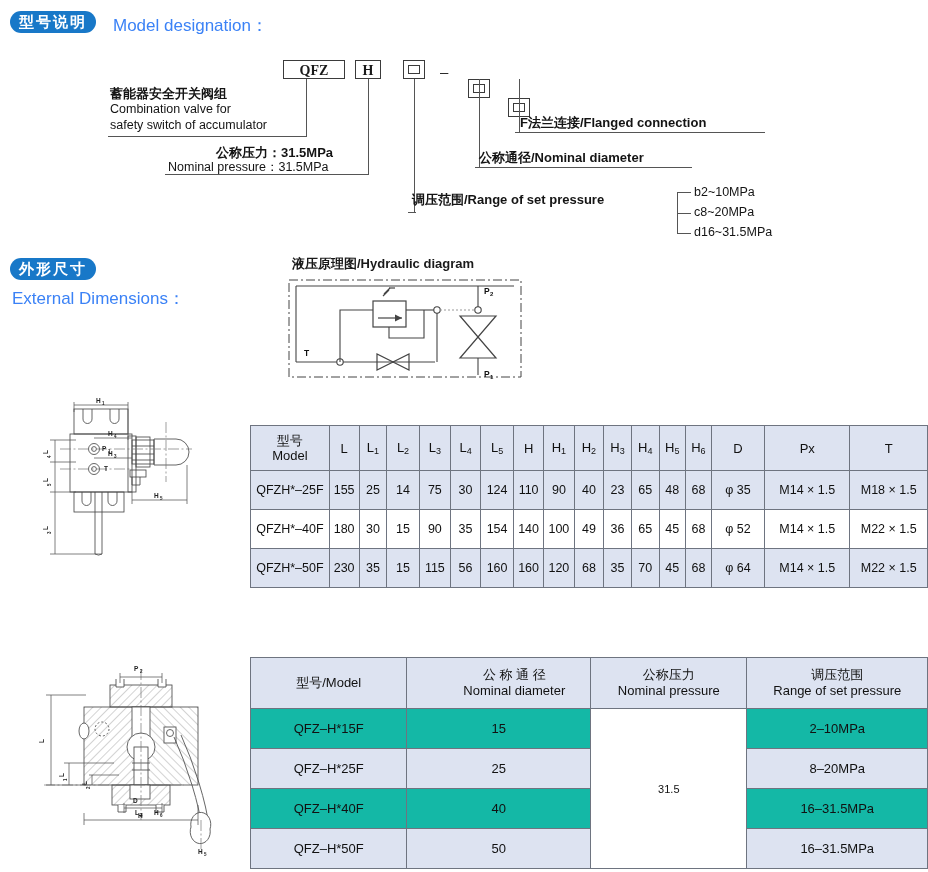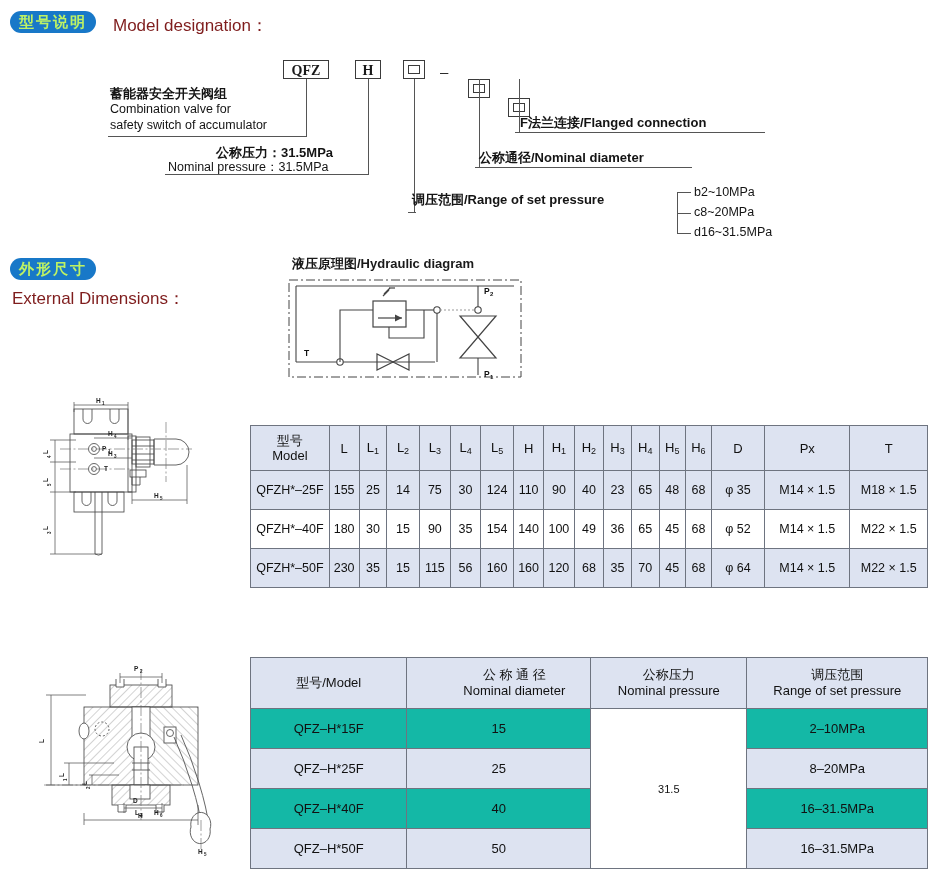--- a/index.html
+++ b/index.html
@@ -13,33 +13,33 @@
     position: relative;
     font-family: "Liberation Sans", sans-serif;
     color: #1a1a1a;
     overflow: hidden;
   }
   .abs { position: absolute; }
 
   
   .badge {
     background: #1878c8;
-    color: #bef264;
+    color: #ffffff;
     border-radius: 11px;
     font-size: 15px;
     font-weight: bold;
     letter-spacing: 2px;
     padding: 3px 9px 4px 9px;
     line-height: 1;
     display: inline-block;
     white-space: nowrap;
   }
   .section-title {
     font-size: 17px;
-    color: #7f1d1d;
+    color: #3b82f6;
     white-space: nowrap;
   }
 
   
   .codebox {
     border: 1.6px solid #3b3b3b;
     background: #ffffff;
     font-family: "Liberation Serif", serif;
     font-weight: bold;
     font-size: 14px;
@@ -117,21 +117,21 @@
   .diag-title { font-size: 13px; font-weight: bold; white-space: nowrap; }
 </style>
 </head>
 <body>
 
 <div class="abs" style="left:10px; top:11px;">
   <span class="badge">型号说明</span>
 </div>
 <div class="abs section-title" style="left:113px; top:14px;">Model designation：</div>
 
-<div class="abs codebox" style="left:283px; top:60px; width:46px;">QFZ</div>
+<div class="abs codebox" style="left:283px; top:60px; width:62px;">QFZ</div>
 <div class="abs codebox" style="left:355px; top:60px; width:26px;">H</div>
 <div class="abs emptybox" style="left:403px; top:60px; width:22px; height:19px;"></div>
 <div class="abs dash" style="left:440px; top:64px;">–</div>
 <div class="abs emptybox" style="left:468px; top:60px; width:22px; height:19px;"></div>
 <div class="abs emptybox" style="left:508px; top:60px; width:22px; height:19px;"></div>
 
 <div class="abs vline" style="left:306px; top:79px; height:58px;"></div>
 <div class="abs hline" style="left:108px; top:136px; width:199px;"></div>
 <div class="abs lbl lbl-zh" style="left:110px; top:86px;">蓄能器安全开关阀组</div>
 <div class="abs lbl" style="left:110px; top:102px;">Combination valve for</div>

